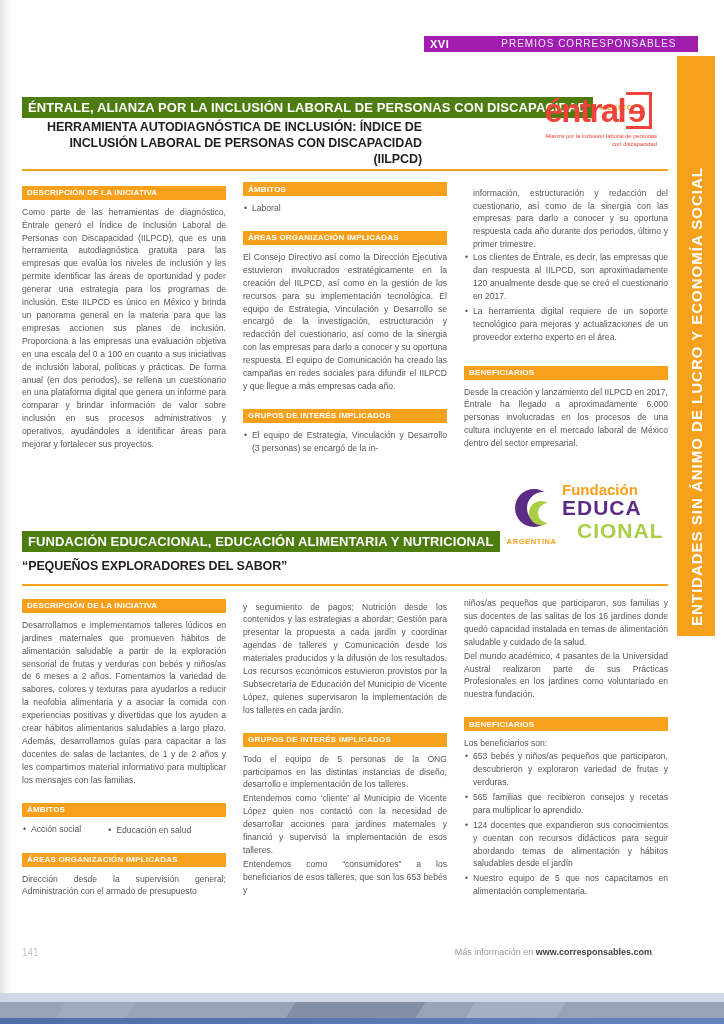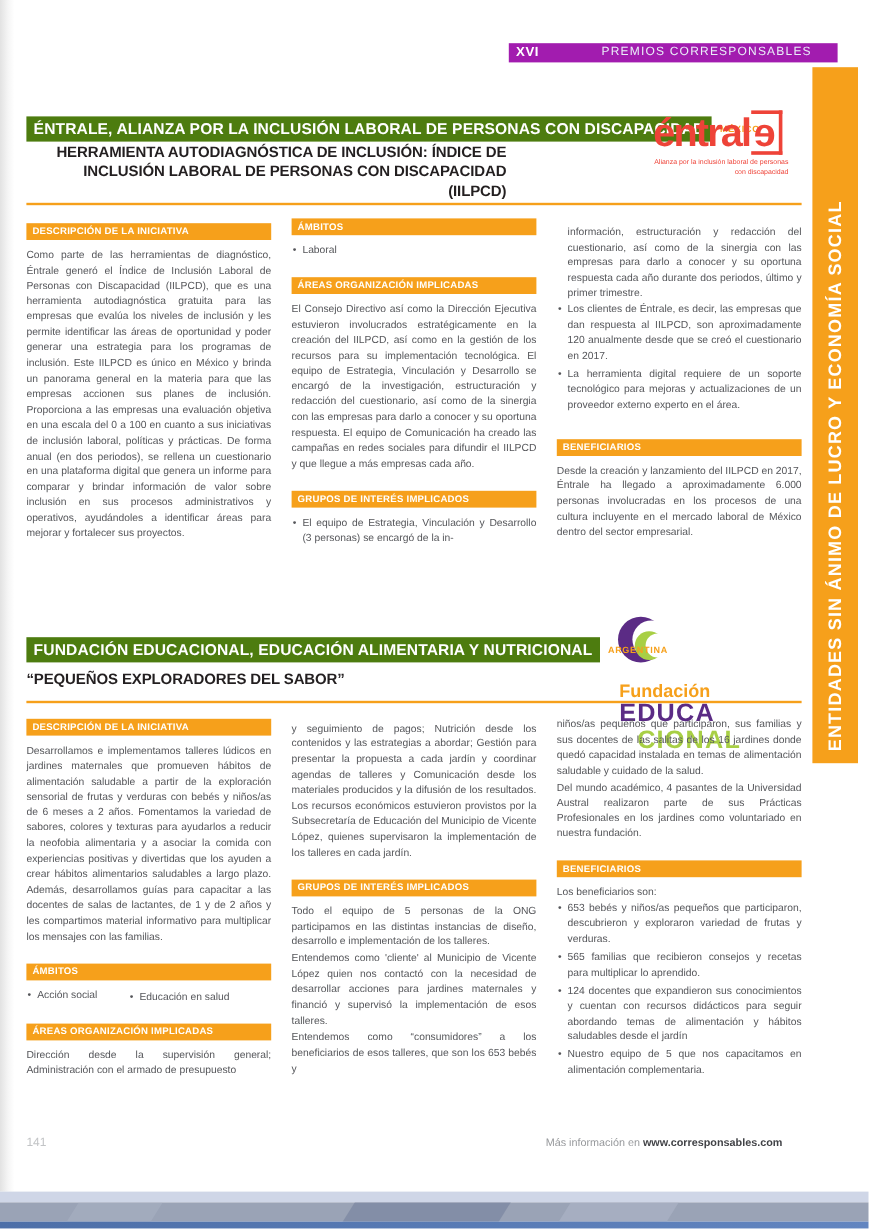--- a/index.html
+++ b/index.html
@@ -45,21 +45,21 @@
   .blist .bullet{margin-bottom:2px;}
   
   .entrale{position:absolute;left:526px;top:92px;width:144px;text-align:right;}
   .entrale .word{display:flex;align-items:center;justify-content:center;color:#ee4338;
                  font-weight:bold;font-size:33px;letter-spacing:-1.5px;line-height:1;}
   .entrale .ebox{display:inline-flex;border:3px solid #ee4338;border-left:none;margin-left:1px;
                  padding:0 2px;line-height:.95;}
   .entrale .mirror{display:inline-block;transform:scaleX(-1);letter-spacing:0;}
   .entrale .tag{color:#ee4338;font-size:5.8px;line-height:1.3;margin-top:4px;width:118px;margin-left:auto;margin-right:auto;}
   
-  .educa{position:absolute;left:514px;top:505px;width:156px;display:flex;align-items:flex-start;flex-direction:column;}
+  .educa{position:absolute;left:514px;top:480px;width:156px;display:flex;align-items:center;}
   .educa .etxt{margin-left:2px;}
   .educa .l1{color:#f6a01b;font-weight:bold;font-size:15px;line-height:1;letter-spacing:0;}
   .educa .l2{color:#5b2b85;font-weight:bold;font-size:21px;line-height:1.05;letter-spacing:1px;}
   .educa .l3{color:#a8cf45;font-weight:bold;font-size:21px;line-height:1.05;letter-spacing:1px;margin-left:15px;}
   
   .pageno{position:absolute;left:22px;top:947px;font-size:10px;color:#c2c4c6;}
   .moreinfo{position:absolute;right:72px;top:947px;font-size:9px;color:#97999c;}
   .moreinfo b{color:#414246;font-weight:bold;}
   
   .band-light{position:absolute;left:0;top:993px;width:724px;height:9px;background:#cfd6e7;}

